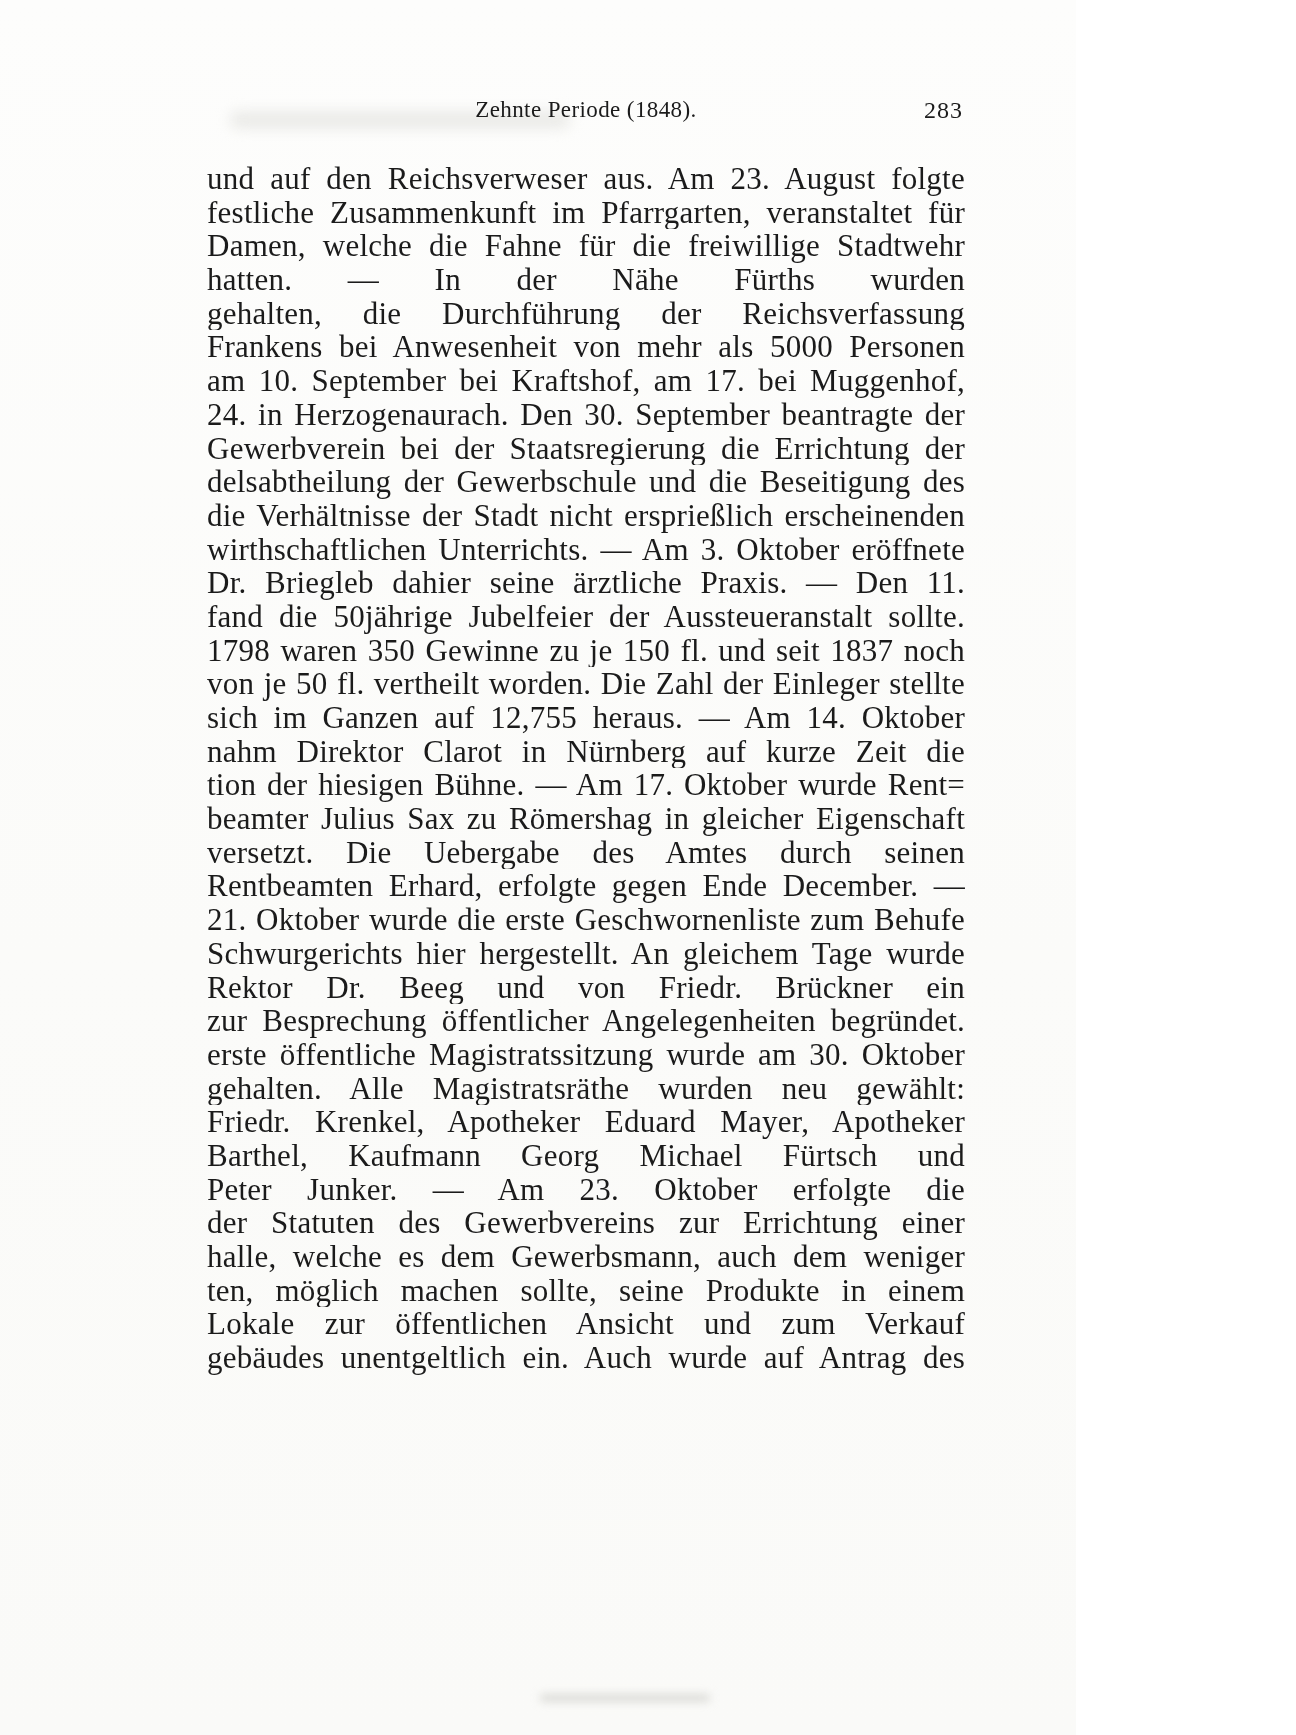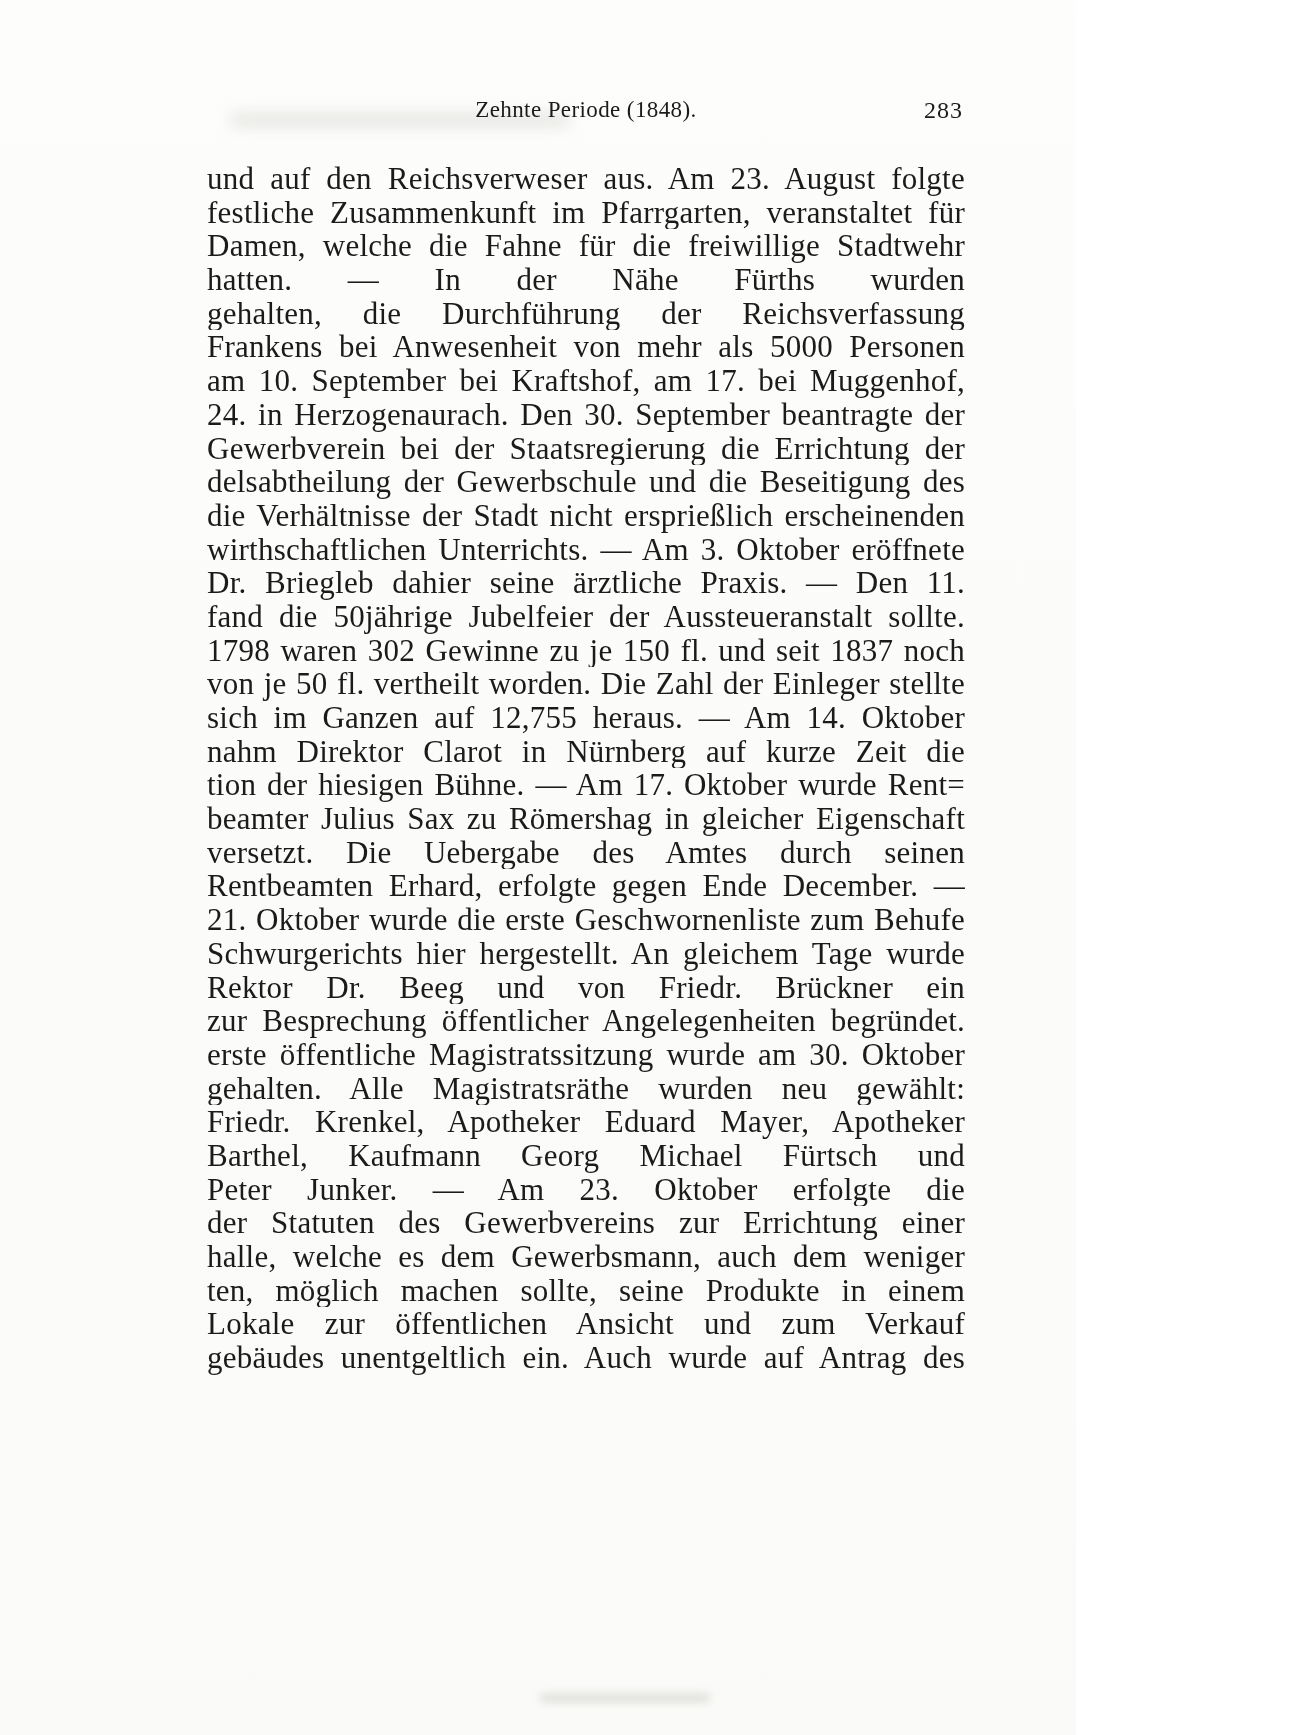--- a/index.html
+++ b/index.html
@@ -99,21 +99,21 @@
     <div class="line">gehalten, die Durchführung der Reichsverfassung bezweckend, am</div>
     <div class="line">Frankens bei Anwesenheit von mehr als 5000 Personen tagte;</div>
     <div class="line">am 10. September bei Kraftshof, am 17. bei Muggenhof, am</div>
     <div class="line">24. in Herzogenaurach. Den 30. September beantragte der</div>
     <div class="line">Gewerbverein bei der Staatsregierung die Errichtung der Han=</div>
     <div class="line">delsabtheilung der Gewerbschule und die Beseitigung des für</div>
     <div class="line">die Verhältnisse der Stadt nicht ersprießlich erscheinenden land=</div>
     <div class="line">wirthschaftlichen Unterrichts. — Am 3. Oktober eröffnete</div>
     <div class="line">Dr. Briegleb dahier seine ärztliche Praxis. — Den 11. Oktober</div>
     <div class="line">fand die 50jährige Jubelfeier der Aussteueranstalt sollte. Seit</div>
-    <div class="line">1798 waren 302 Gewinne zu je 150 fl. und seit 1837 noch</div>
+    <div class="line">1798 waren 350 Gewinne zu je 150 fl. und seit 1837 noch</div>
     <div class="line">von je 50 fl. vertheilt worden. Die Zahl der Einleger stellte</div>
     <div class="line">sich im Ganzen auf 12,755 heraus. — Am 14. Oktober über=</div>
     <div class="line">nahm Direktor Clarot in Nürnberg auf kurze Zeit die Direk=</div>
     <div class="line">tion der hiesigen Bühne. — Am 17. Oktober wurde Rent=</div>
     <div class="line">beamter Julius Sax zu Römershag in gleicher Eigenschaft hieher</div>
     <div class="line">versetzt. Die Uebergabe des Amtes durch seinen Vorgänger,</div>
     <div class="line">Rentbeamten Erhard, erfolgte gegen Ende December. — Den</div>
     <div class="line">21. Oktober wurde die erste Geschwornenliste zum Behufe des</div>
     <div class="line">Schwurgerichts hier hergestellt. An gleichem Tage wurde von</div>
     <div class="line">Rektor Dr. Beeg und von Friedr. Brückner ein „Bürgerverein“</div>

